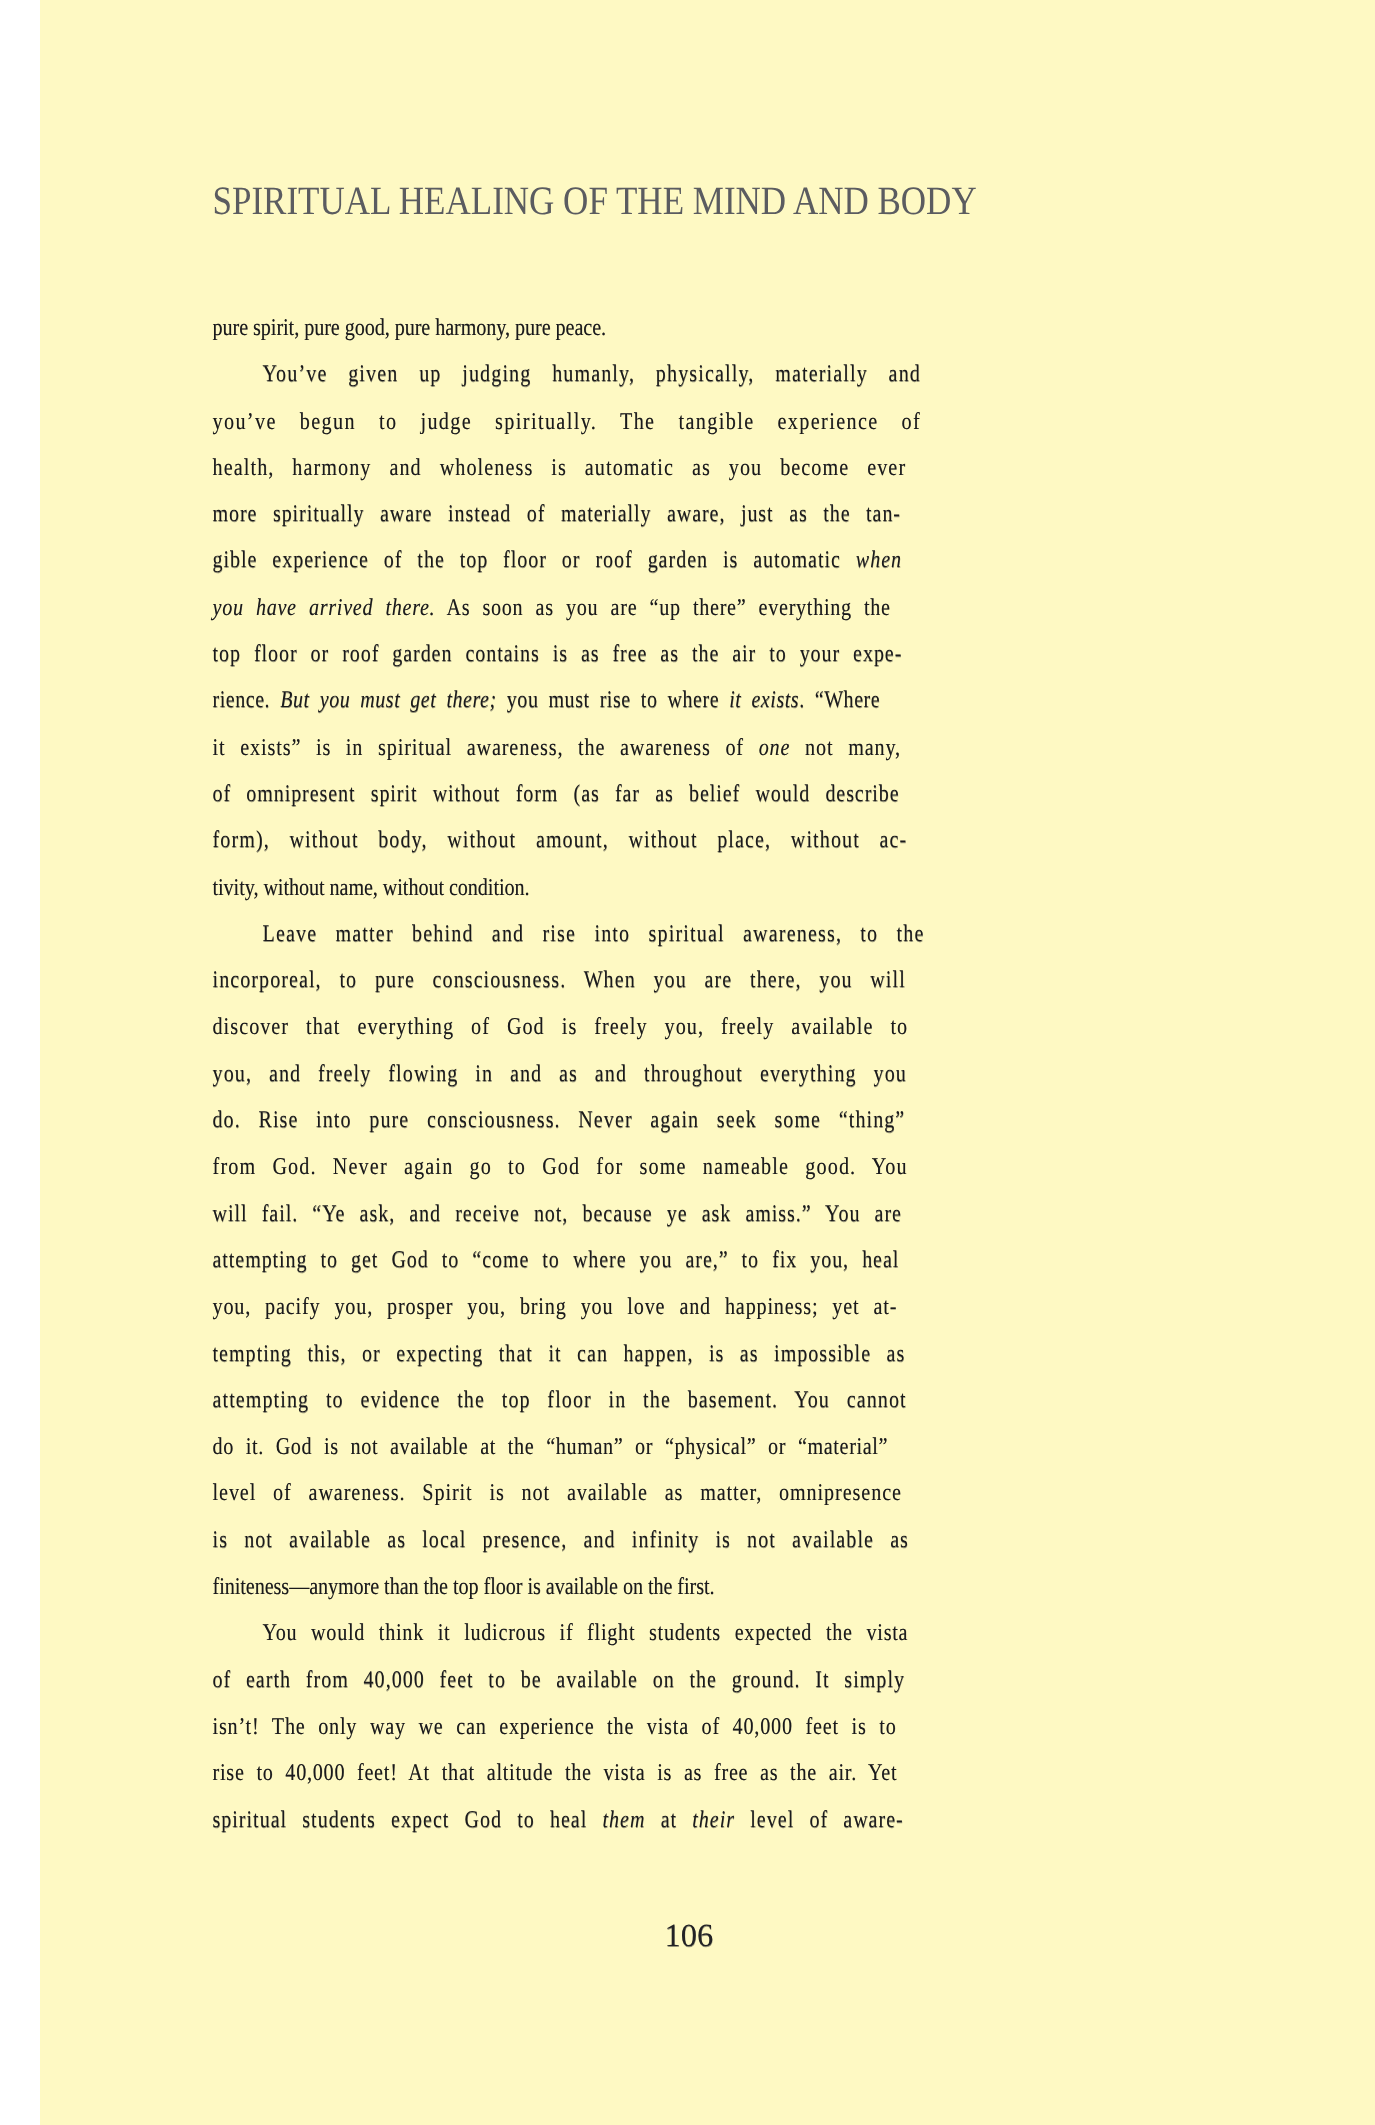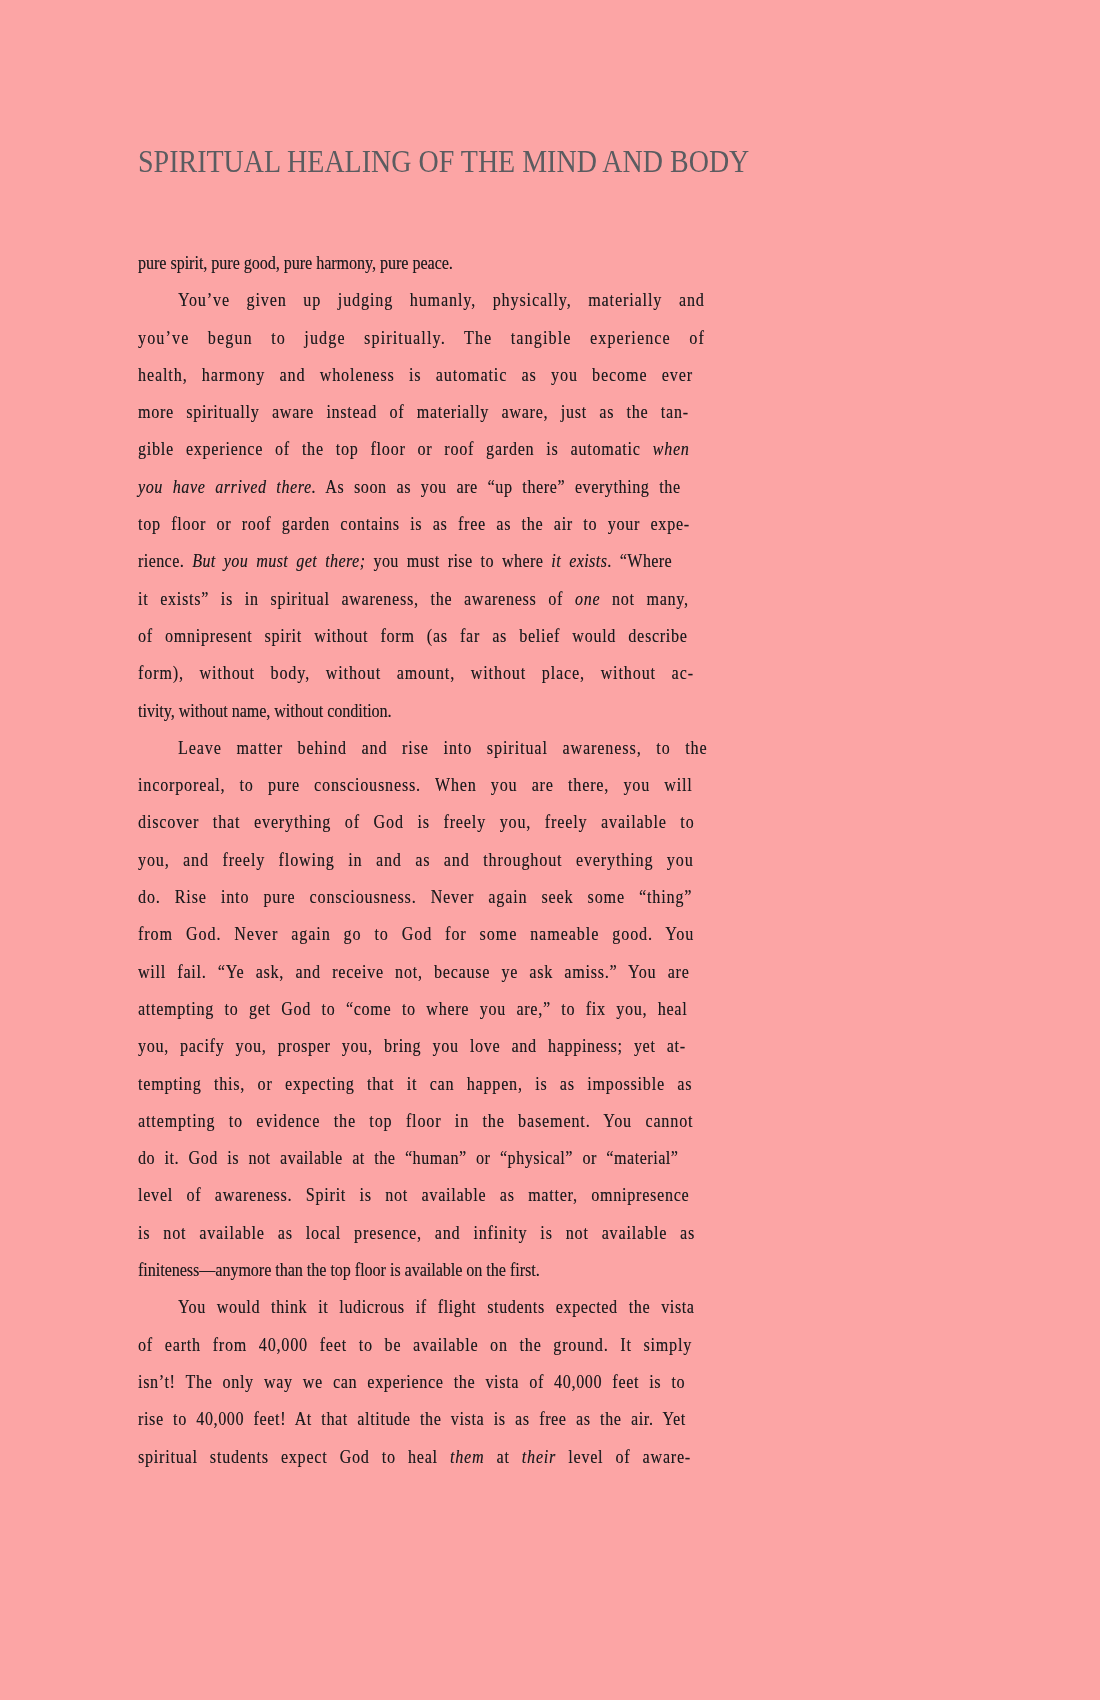--- a/index.html
+++ b/index.html
@@ -5,21 +5,22 @@
   html, body { margin: 0; padding: 0; }
   body {
     width: 1100px; height: 1700px;
     background: #ffffff;
     position: relative;
     overflow: hidden;
     font-family: "Liberation Serif", serif;
   }
   .page {
     position: absolute; inset: 0;
-    background: #fca5a5;
+    background: #fef9c3;
+    margin-left: 32px;
   }
   .running-head {
     position: absolute;
     left: 138px; top: 146px;
     width: 762px;
     font-size: 28px;
     color: #5b5c60;
     white-space: nowrap;
     transform: scaleY(1.15);
     transform-origin: 0 50%;
@@ -86,13 +87,14 @@
       <div class="line" style="word-spacing: 8.7px; letter-spacing: 0.779104px;"><span>level of awareness. Spirit is not available as matter, omnipresence</span></div>
       <div class="line" style="word-spacing: 8.04716px; letter-spacing: 0.867831px;"><span>is not available as local presence, and infinity is not available as</span></div>
       <div class="line"><span>finiteness—anymore than the top floor is available on the first.</span></div>
       <div class="line indent" style="word-spacing: 6.34969px; letter-spacing: 0.641383px;"><span>You would think it ludicrous if flight students expected the vista</span></div>
       <div class="line" style="word-spacing: 6.90859px; letter-spacing: 0.837405px;"><span>of earth from 40,000 feet to be available on the ground. It simply</span></div>
       <div class="line" style="word-spacing: 5.43462px; letter-spacing: 0.692647px;"><span>isn’t! The only way we can experience the vista of 40,000 feet is to</span></div>
       <div class="line" style="word-spacing: 4.77937px; letter-spacing: 0.645861px;"><span>rise to 40,000 feet! At that altitude the vista is as free as the air. Yet</span></div>
       <div class="line" style="word-spacing: 7.35597px; letter-spacing: 0.805131px;"><span>spiritual students expect God to heal </span><span class="it">them</span><span> at </span><span class="it">their</span><span> level of aware-</span></div>
     </div>
 
+  <div class="folio">106</div>
 </div>
 
 </body></html>

